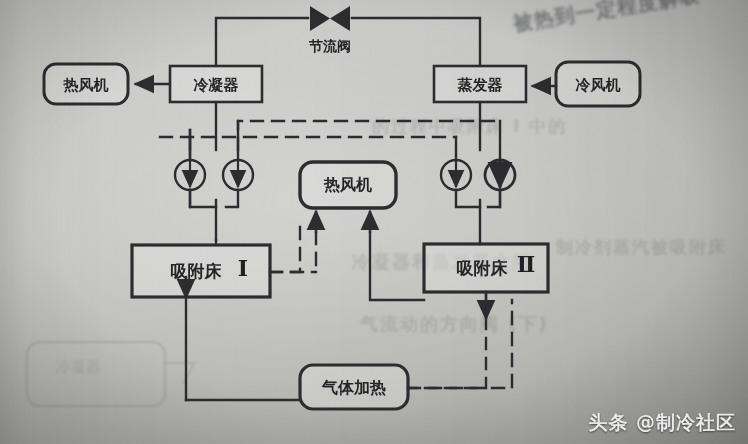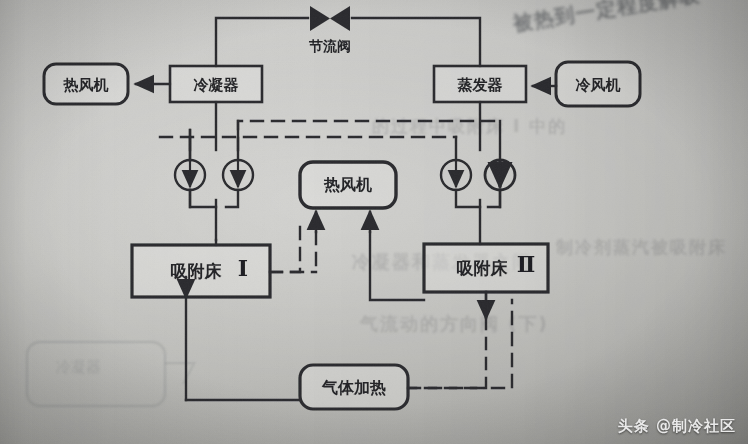--- a/index.html
+++ b/index.html
@@ -109,21 +109,21 @@
     fill: #1d1e21;
     font-weight: bold;
     text-anchor: middle;
     dominant-baseline: middle;
   }
   #watermark {
     position: absolute;
     right: 12px;
     bottom: 8px;
     color: #e9e9e9;
-    font-size: 15px;
+    font-size: 19px;
     font-weight: bold;
     letter-spacing: 1px;
     text-shadow: 0 1px 2px rgba(0,0,0,.55);
     white-space: nowrap;
     user-select: none;
   }
   #grain {
     position: absolute;
     inset: 0;
     opacity: .30;

